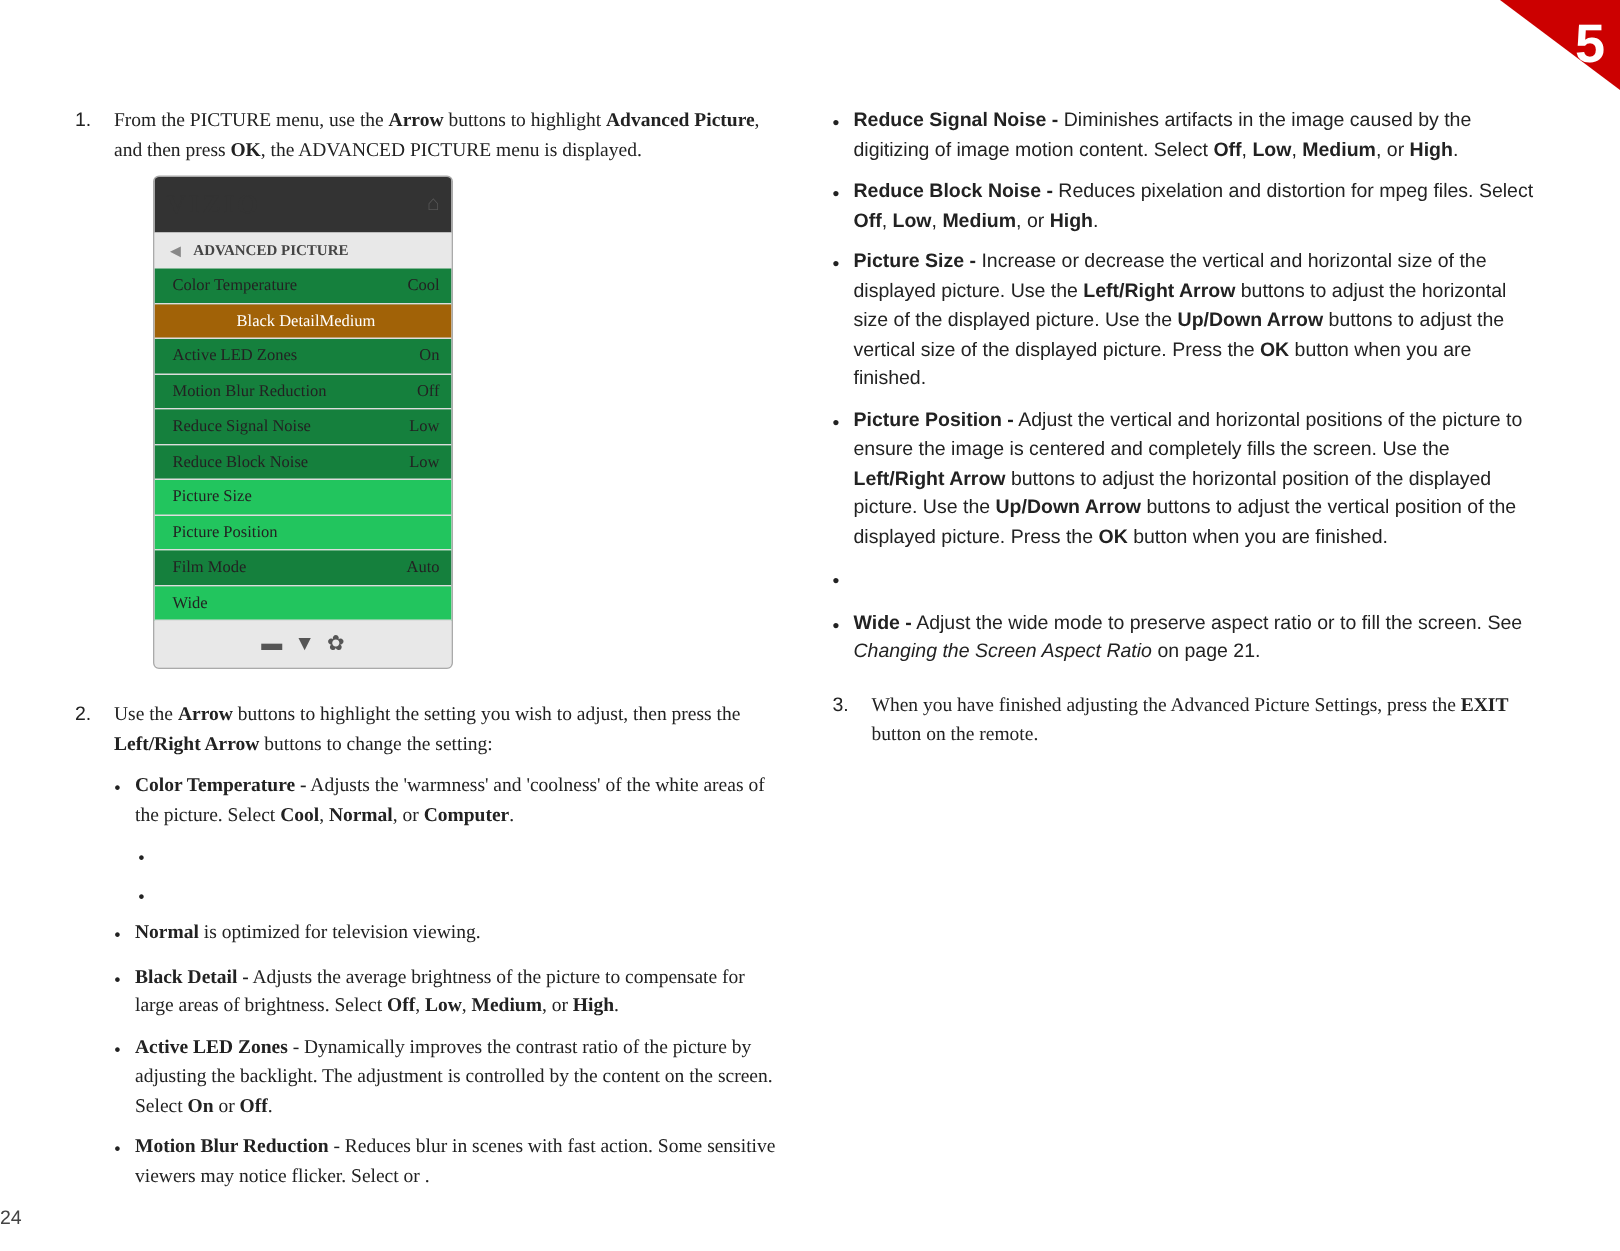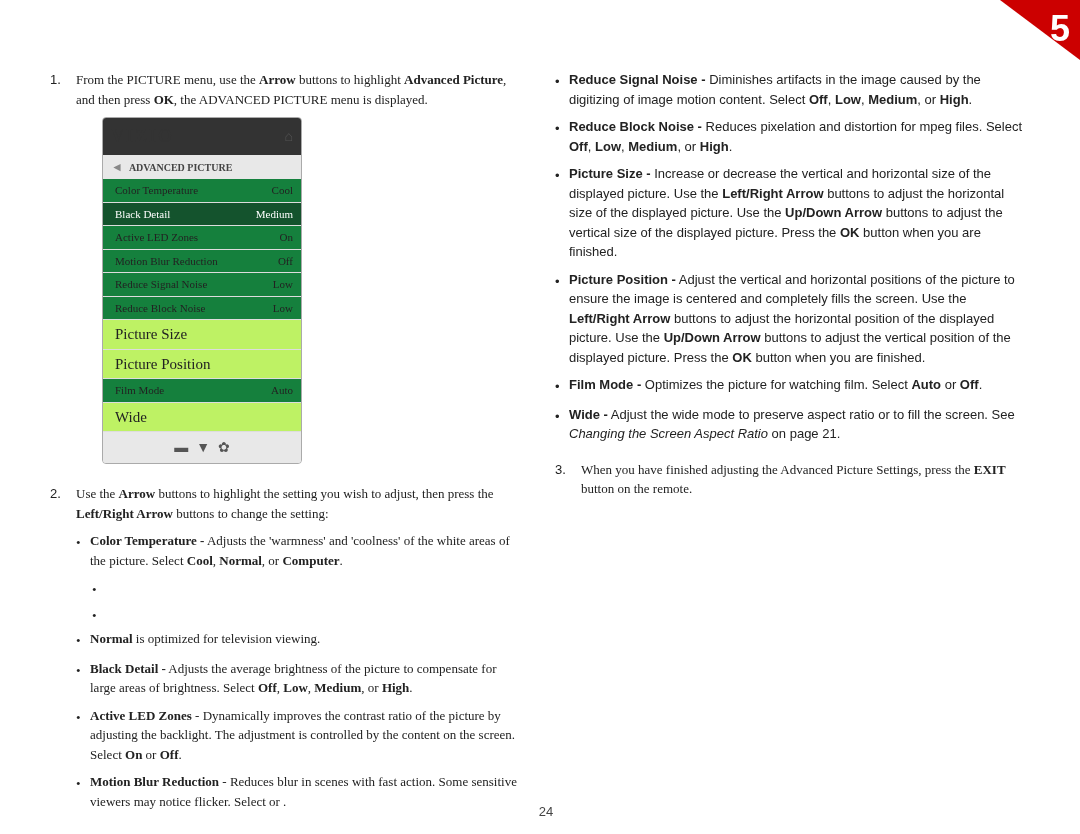--- a/index.html
+++ b/index.html
@@ -123,28 +123,29 @@
     }
     .tv-menu-row {
       display: flex;
       justify-content: space-between;
       padding: 3px 8px 3px 12px;
       border-bottom: 1px solid #ddd;
       background: #15803d;
       font-size: 11px;
     }
     .tv-menu-row.highlighted {
-      background: #14532d;
+      background: #a16207;
       color: white;
+      justify-content: center;
     }
     .tv-menu-row-plain {
       padding: 3px 8px 3px 12px;
       border-bottom: 1px solid #ddd;
-      background: #bef264;
-      font-size: 15px;
+      background: #22c55e;
+      font-size: 11px;
     }
     .tv-menu-footer {
       background: #e8e8e8;
       display: flex;
       align-items: center;
       justify-content: center;
       padding: 5px;
       gap: 8px;
     }
     .footer-icon {
@@ -182,23 +183,23 @@
       gap: 6px;
       margin-bottom: 4px;
       font-size: 13px;
       line-height: 1.5;
     }
 
     
     .page-footer {
       position: absolute;
       bottom: 15px;
-      left: 12px;
+      left: 0;
       right: 0;
-      text-align: center;
+      text-align: left;
       font-size: 13px;
       color: #444;
     }
 
     
     .vizio-logo {
       font-size: 18px;
       font-weight: bold;
       letter-spacing: 2px;
       color: #333;
@@ -337,21 +338,20 @@
       <li>
         <span class="bullet-dot">•</span>
         <span><b>Picture Size -</b> Increase or decrease the vertical and horizontal size of the displayed picture. Use the <b>Left/Right Arrow</b> buttons to adjust the horizontal size of the displayed picture. Use the <b>Up/Down Arrow</b> buttons to adjust the vertical size of the displayed picture. Press the <b>OK</b> button when you are finished.</span>
       </li>
       <li>
         <span class="bullet-dot">•</span>
         <span><b>Picture Position -</b> Adjust the vertical and horizontal positions of the picture to ensure the image is centered and completely fills the screen. Use the <b>Left/Right Arrow</b> buttons to adjust the horizontal position of the displayed picture. Use the <b>Up/Down Arrow</b> buttons to adjust the vertical position of the displayed picture. Press the <b>OK</b> button when you are finished.</span>
       </li>
       <li>
         <span class="bullet-dot">•</span>
-        <span><b>Film Mode -</b> Optimizes the picture for watching film. Select <b>Auto</b> or <b>Off</b>.</span>
       </li>
       <li>
         <span class="bullet-dot">•</span>
         <span><b>Wide -</b> Adjust the wide mode to preserve aspect ratio or to fill the screen. See <i>Changing the Screen Aspect Ratio</i> on page 21.</span>
       </li>
     </ul>
 
     <div class="numbered-item" style="margin-top: 16px;">
       <div class="number">3.</div>
       <div class="item-content">

